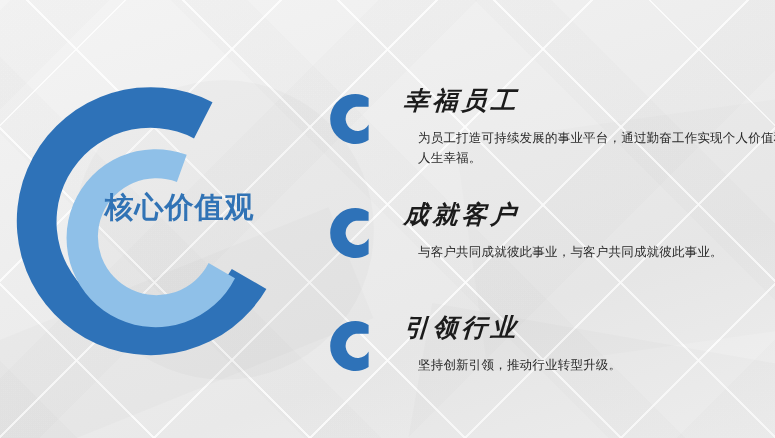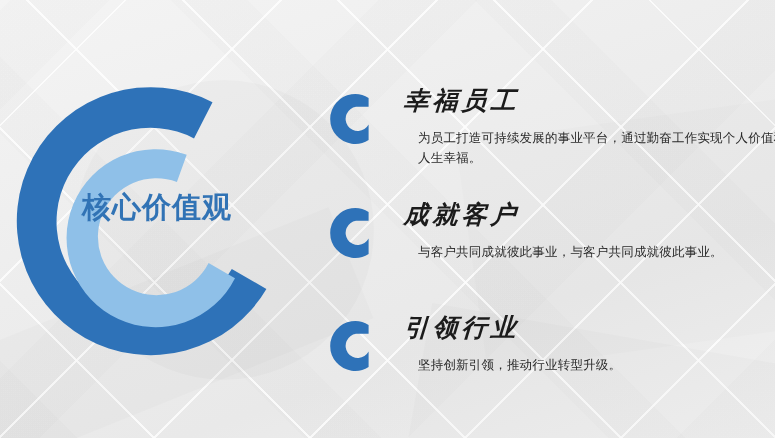--- a/index.html
+++ b/index.html
@@ -116,21 +116,21 @@
 
   .center-title {
     position: absolute;
     left: 82px;
     top: 193px;
     width: 195px;
     font-size: 29px;
     font-weight: bold;
     letter-spacing: 1px;
     color: #3173b5;
-    text-align: left;
+    text-align: center;
     white-space: nowrap;
     line-height: 1;
   }
 
   
   .items {
     position: absolute;
     left: 325px;
     top: 78px;
     width: 440px;

